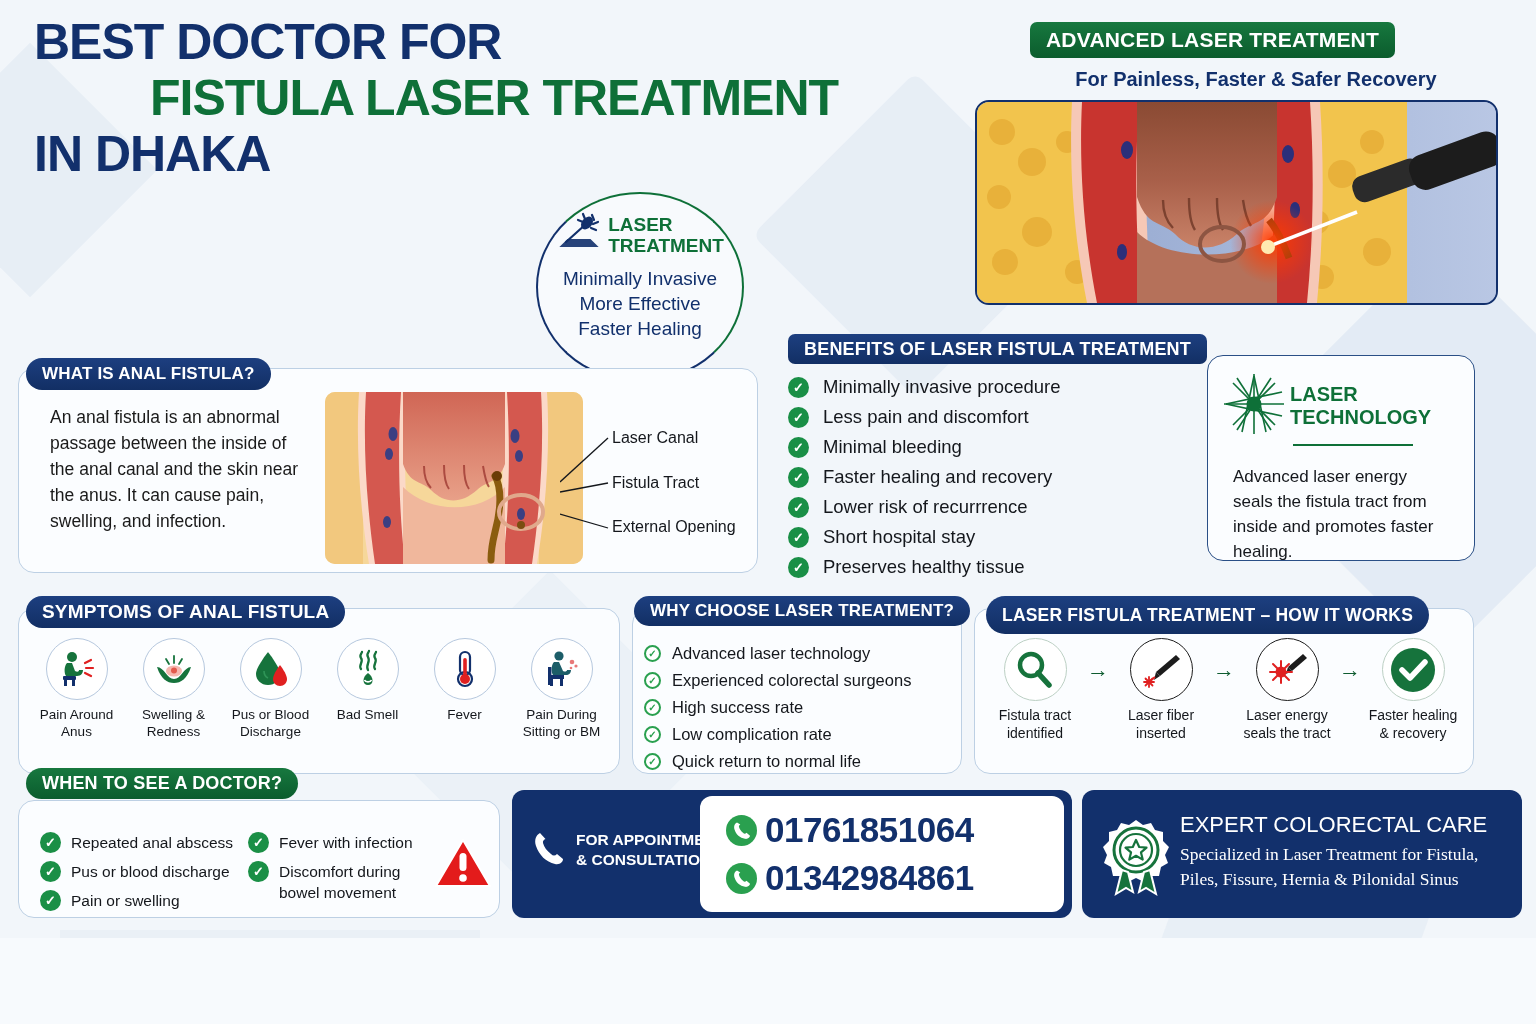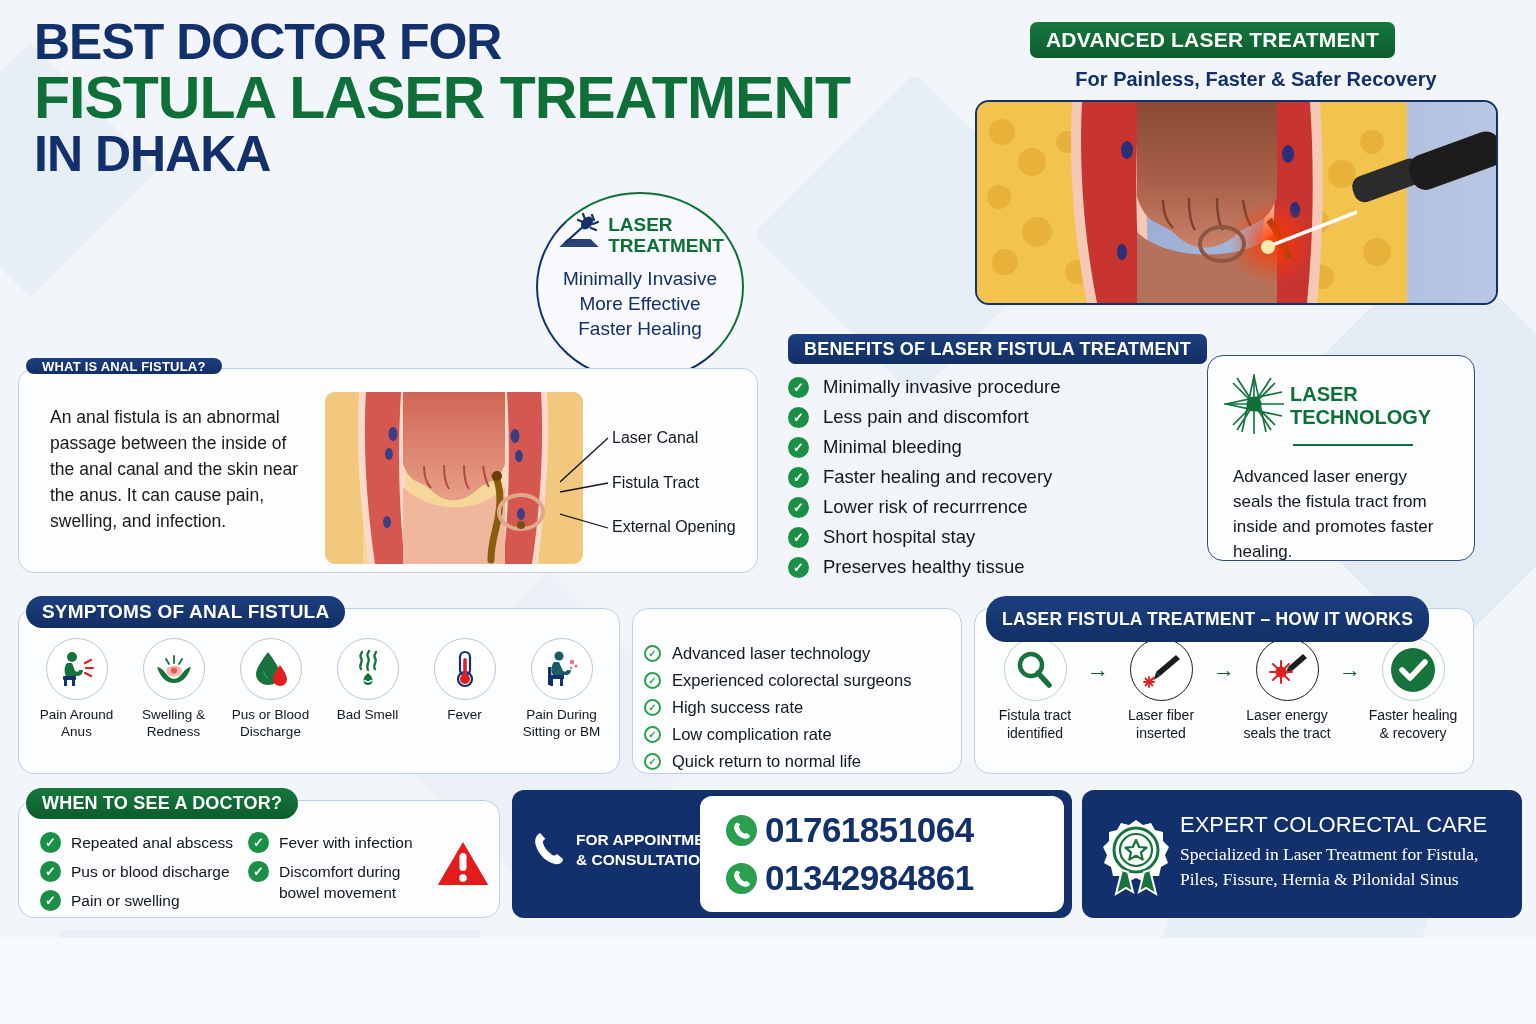--- a/index.html
+++ b/index.html
@@ -48,21 +48,21 @@
   #headline .l1, #headline .l3 { color: #12306c; }
   #headline .l2 { color: #0e7038; }
   #headline .l1, #headline .l2, #headline .l3 {
     font-weight: bold;
     font-size: 50px;
     line-height: 56px;
     letter-spacing: -1px;
     display: block;
     font-stretch: condensed;
   }
-  #headline .l2 { font-size: 59px; }
+  #headline .l2 { font-size: 50px; text-align: center; }
   #intro {
     position: absolute; left: 34px; top: 240px; width: 450px;
     font-size: 20.5px; line-height: 30px; color: #1a1a1a;
   }
 
   
   #laser-circle {
     position: absolute; left: 536px; top: 192px; width: 208px; height: 190px;
     border: 2.5px solid; border-color: #0e7038 #0e7038 #12306c #12306c;
     border-radius: 50%;
@@ -89,21 +89,21 @@
     position: absolute; left: 975px; top: 100px; width: 523px; height: 205px;
     border: 2.5px solid #12306c; border-radius: 14px; overflow: hidden;
     background: #aab8d8;
   }
 
   
   .anat { display: block; }
 
   
   #what-card { left: 18px; top: 368px; width: 740px; height: 205px; }
-  #what-ribbon { left: 26px; top: 358px; height: 16px; font-size: 13px; }
+  #what-ribbon { left: 26px; top: 358px; height: 32px; font-size: 17px; }
   #what-text {
     position: absolute; left: 50px; top: 404px; width: 265px;
     font-size: 17.5px; line-height: 26px; color: #1a1a1a;
   }
   #what-img {
     position: absolute; left: 325px; top: 392px; width: 258px; height: 172px;
     border-radius: 10px; overflow: hidden;
   }
   .leader { position: absolute; font-size: 16px; color: #14171c; }
 
@@ -143,34 +143,34 @@
   #why-list .row { display: flex; align-items: center; gap: 11px; height: 27px; }
   #why-list .row span.t { font-size: 16.5px; color: #14171c; text-align: right; }
   .chk-o {
     width: 17px; height: 17px; border-radius: 50%; border: 2px solid #2aa04f;
     display: inline-flex; align-items: center; justify-content: center;
     color: #2aa04f; font-size: 10px; font-weight: bold; flex: none; background: #fff;
   }
 
   
   #how-card { left: 974px; top: 608px; width: 500px; height: 166px; }
-  #how-ribbon { left: 986px; top: 596px; height: 46px; font-size: 17.5px; }
+  #how-ribbon { left: 986px; top: 596px; height: 38px; font-size: 17.5px; }
   #how-row { position: absolute; left: 986px; top: 638px; width: 482px; display: flex; align-items: flex-start; }
   #how-row .step { width: 98px; text-align: center; }
   #how-row .circ {
     width: 63px; height: 63px; border-radius: 50%; border: 1.5px solid #1c1c1c;
     margin: 0 auto 5px; display: flex; align-items: center; justify-content: center; background: #fff;
   }
   #how-row .circ.green-b { border-color: #bcd0c4; }
   #how-row .lbl { font-size: 14px; line-height: 18px; color: #14171c; }
   #how-row .arrow { width: 28px; display: flex; align-items: center; justify-content: center; height: 63px; color: #0e5c30; font-size: 22px; }
 
   
   #wsd-card { left: 18px; top: 800px; width: 482px; height: 118px; }
-  #wsd-ribbon { left: 26px; top: 788px; height: 31px; font-size: 18px; }
+  #wsd-ribbon { left: 26px; top: 768px; height: 31px; font-size: 18px; }
   .wsd-col { position: absolute; }
   .wsd-col .row { display: flex; align-items: flex-start; gap: 10px; margin-bottom: 8px; }
   .wsd-col .row span.t { font-size: 15.5px; line-height: 21px; color: #14171c; }
   #wsd-c1 { left: 40px; top: 832px; width: 200px; }
   #wsd-c2 { left: 248px; top: 832px; width: 190px; }
   #warn-icon { position: absolute; left: 435px; top: 838px; }
 
   
   #appt-band {
     position: absolute; left: 512px; top: 790px; width: 560px; height: 128px;
@@ -521,20 +521,21 @@
               <circle cx="34" cy="17" r="1.6"></circle>
               <circle cx="29" cy="19" r="1.3"></circle>
             </g>
         </svg>
       </div>
       <div class="lbl"><span>Pain During</span><br><span>Sitting or BM</span></div>
     </div>
   </div>
 
   <div class="card" id="why-card"></div>
+  <div class="ribbon" id="why-ribbon">WHY CHOOSE LASER TREATMENT?</div>
   <div id="why-list">
     <div class="row">
         <span class="chk-o">✓</span>
         <span class="t">Advanced laser technology</span>
       </div>
     <div class="row">
         <span class="chk-o">✓</span>
         <span class="t">Experienced colorectal surgeons</span>
       </div>
     <div class="row">

